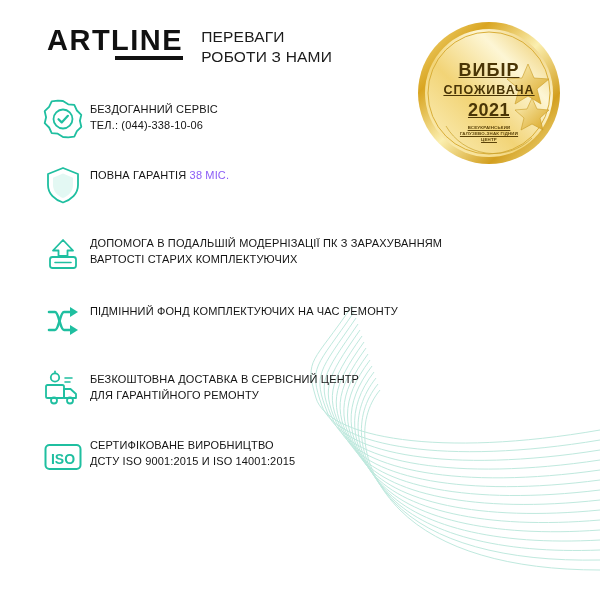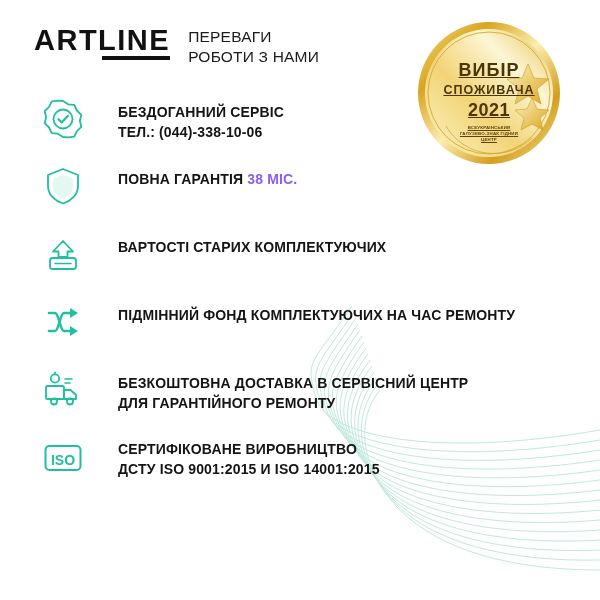--- a/index.html
+++ b/index.html
@@ -35,20 +35,21 @@
   .header {
     position: absolute;
     left: 34px;
     top: 24px;
     display: flex;
     align-items: flex-start;
   }
   .logo {
     position: relative;
     padding-top: 2px;
+    margin-left: 13px;
   }
   .logo-text {
     font-family: "Liberation Sans", sans-serif;
     font-weight: bold;
     font-size: 29px;
     letter-spacing: 1.5px;
     color: #111111;
     line-height: 1;
   }
   .logo-underline {
@@ -136,24 +137,24 @@
   }
   .feature-icon {
     width: 46px;
     min-width: 46px;
     height: 46px;
     display: flex;
     align-items: center;
     justify-content: center;
   }
   .feature-text {
-    margin-left: 32px;
+    margin-left: 4px;
     padding-top: 6px;
-    font-size: 14px;
-    font-weight: bold;
+    font-size: 11px;
+    font-weight: normal;
     color: #141414;
     line-height: 1.45;
     letter-spacing: 0.15px;
     text-transform: uppercase;
   }
   .feature-text .accent {
     color: #8b5cf6;
   }
   .f1 { margin-bottom: 20px; }
   .f-iso .feature-text { padding-top: 4px; }
@@ -264,20 +265,21 @@
 
     <div class="feature">
       <div class="feature-icon">
         <svg width="42" height="42" viewBox="0 0 42 42">
           <path d="M16.5 8 h9 v5.5 h5.5 l-10 10.5 -10 -10.5 h5.5 z" transform="rotate(180 21 16)" fill="none" stroke="#1fbfa0" stroke-width="1.8" stroke-linejoin="round"></path>
           <rect x="8" y="25" width="26" height="11" rx="2.5" fill="none" stroke="#1fbfa0" stroke-width="1.8"></rect>
           <line x1="13" y1="30.5" x2="29" y2="30.5" stroke="#1fbfa0" stroke-width="1.6" stroke-linecap="round"></line>
         </svg>
       </div>
       <div class="feature-text">
+        <div>ДОПОМОГА В ПОДАЛЬШІЙ МОДЕРНІЗАЦІЇ ПК З ЗАРАХУВАННЯМ</div>
         <div>ВАРТОСТІ СТАРИХ КОМПЛЕКТУЮЧИХ</div>
       </div>
     </div>
 
     <div class="feature">
       <div class="feature-icon">
         <svg width="42" height="42" viewBox="0 0 42 42">
           <path d="M7 12 h6 c4 0 5 18 9 18 h7" fill="none" stroke="#1fbfa0" stroke-width="2.6" stroke-linecap="round"></path>
           <path d="M7 30 h6 c4 0 5 -18 9 -18 h7" fill="none" stroke="#1fbfa0" stroke-width="2.6" stroke-linecap="round"></path>
           <polygon points="28,7 36,12 28,17" fill="#1fbfa0"></polygon>

